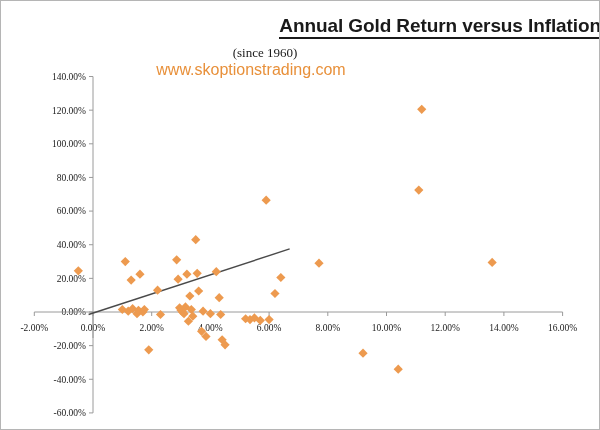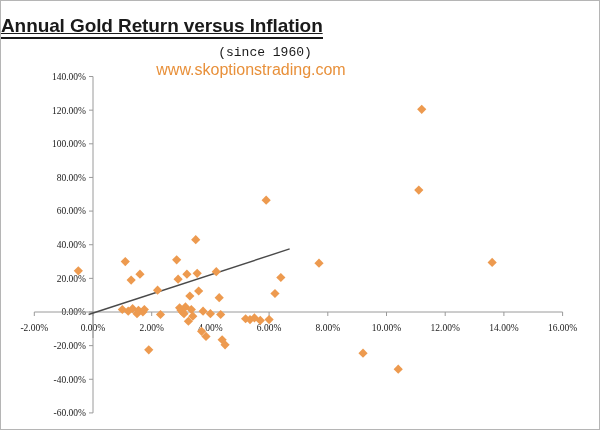--- a/index.html
+++ b/index.html
@@ -17,39 +17,38 @@
     overflow: hidden;
     font-family: "Liberation Serif", "DejaVu Serif", serif;
   }
 
   
   #chart-title {
     position: absolute;
     left: 0;
     top: 14px;
     width: 600px;
-    text-align: left;
+    text-align: right;
     font-family: "Liberation Sans", "DejaVu Sans", sans-serif;
     font-size: 19px;
     font-weight: bold;
     color: #1a1a1a;
     letter-spacing: -0.1px;
-    text-decoration: underline;
   }
   #chart-title span.u {
     border-bottom: 2px solid #1a1a1a;
     padding-bottom: 1px;
   }
   #chart-subtitle {
     position: absolute;
     left: 0;
     top: 44px;
     width: 528px;
     text-align: center;
-    font-family: Liberation Mono, monospace;
+    font-family: Liberation Serif, serif;
     font-size: 13px;
     color: #1a1a1a;
   }
   #chart-watermark {
     position: absolute;
     left: 0;
     top: 60px;
     width: 500px;
     text-align: center;
     font-family: "Liberation Sans", "DejaVu Sans", sans-serif;

